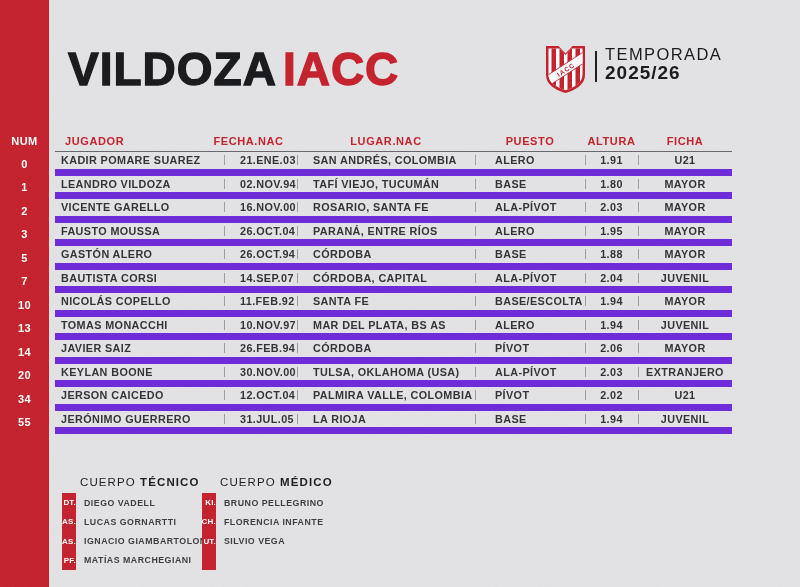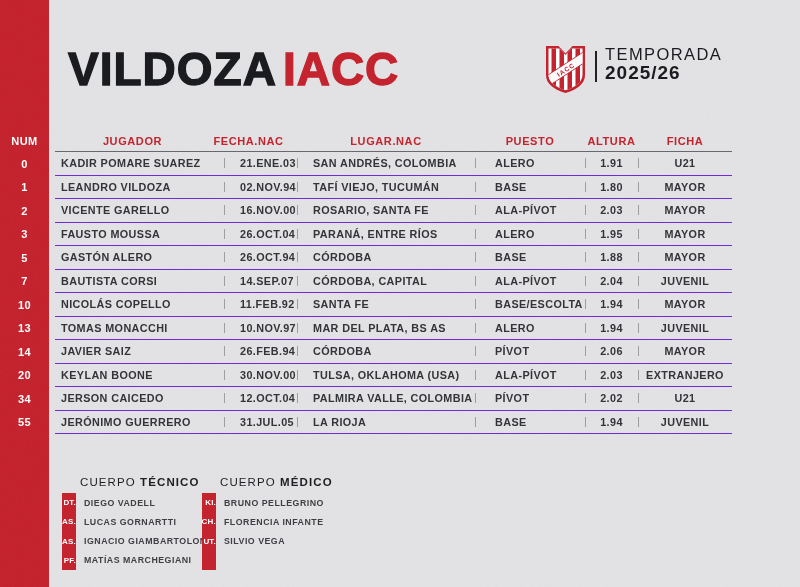--- a/index.html
+++ b/index.html
@@ -34,23 +34,23 @@
   .num-col { width:49px; display:flex; align-items:center; justify-content:center;
              color:#ffffff; font-weight:bold; font-size:11px; letter-spacing:.5px; z-index:2; }
   .head-cells, .cells {
     margin-left:6px; width:677px;
     display:grid; grid-template-columns:145px 97px 178px 110px 53px 94px;
     align-items:center;
   }
   .thead { height:22px; }
   .head-cells { border-bottom:1px solid #66676d; height:100%; }
   .trow { height:23.5px; }
-  .cells { border-bottom:1px solid #6d28d9; height:100%; }
+  .cells { border-bottom:7px solid #6d28d9; height:100%; }
   .hcell { color:#c4202b; font-weight:bold; font-size:11px; letter-spacing:.6px; text-align:center; }
-  .hcell.left { text-align:center; padding-left:10px; }
+  .hcell.left { text-align:left; padding-left:10px; }
   .cell { position:relative; height:100%; display:flex; align-items:center;
           font-size:10.8px; font-weight:bold; letter-spacing:.4px; color:#303136; white-space:nowrap; }
   .cell.c-name   { padding-left:6px; }
   .cell.c-birth  { padding-left:16px;margin-left:24px; }
   .cell.c-place  { padding-left:16px; }
   .cell.c-pos    { padding-left:20px; }
   .cell.c-height { justify-content:center; }
   .cell.c-card   { justify-content:center; }
   .cell:not(.c-name)::before {
     content:""; position:absolute; left:0; top:50%; transform:translateY(-50%);

